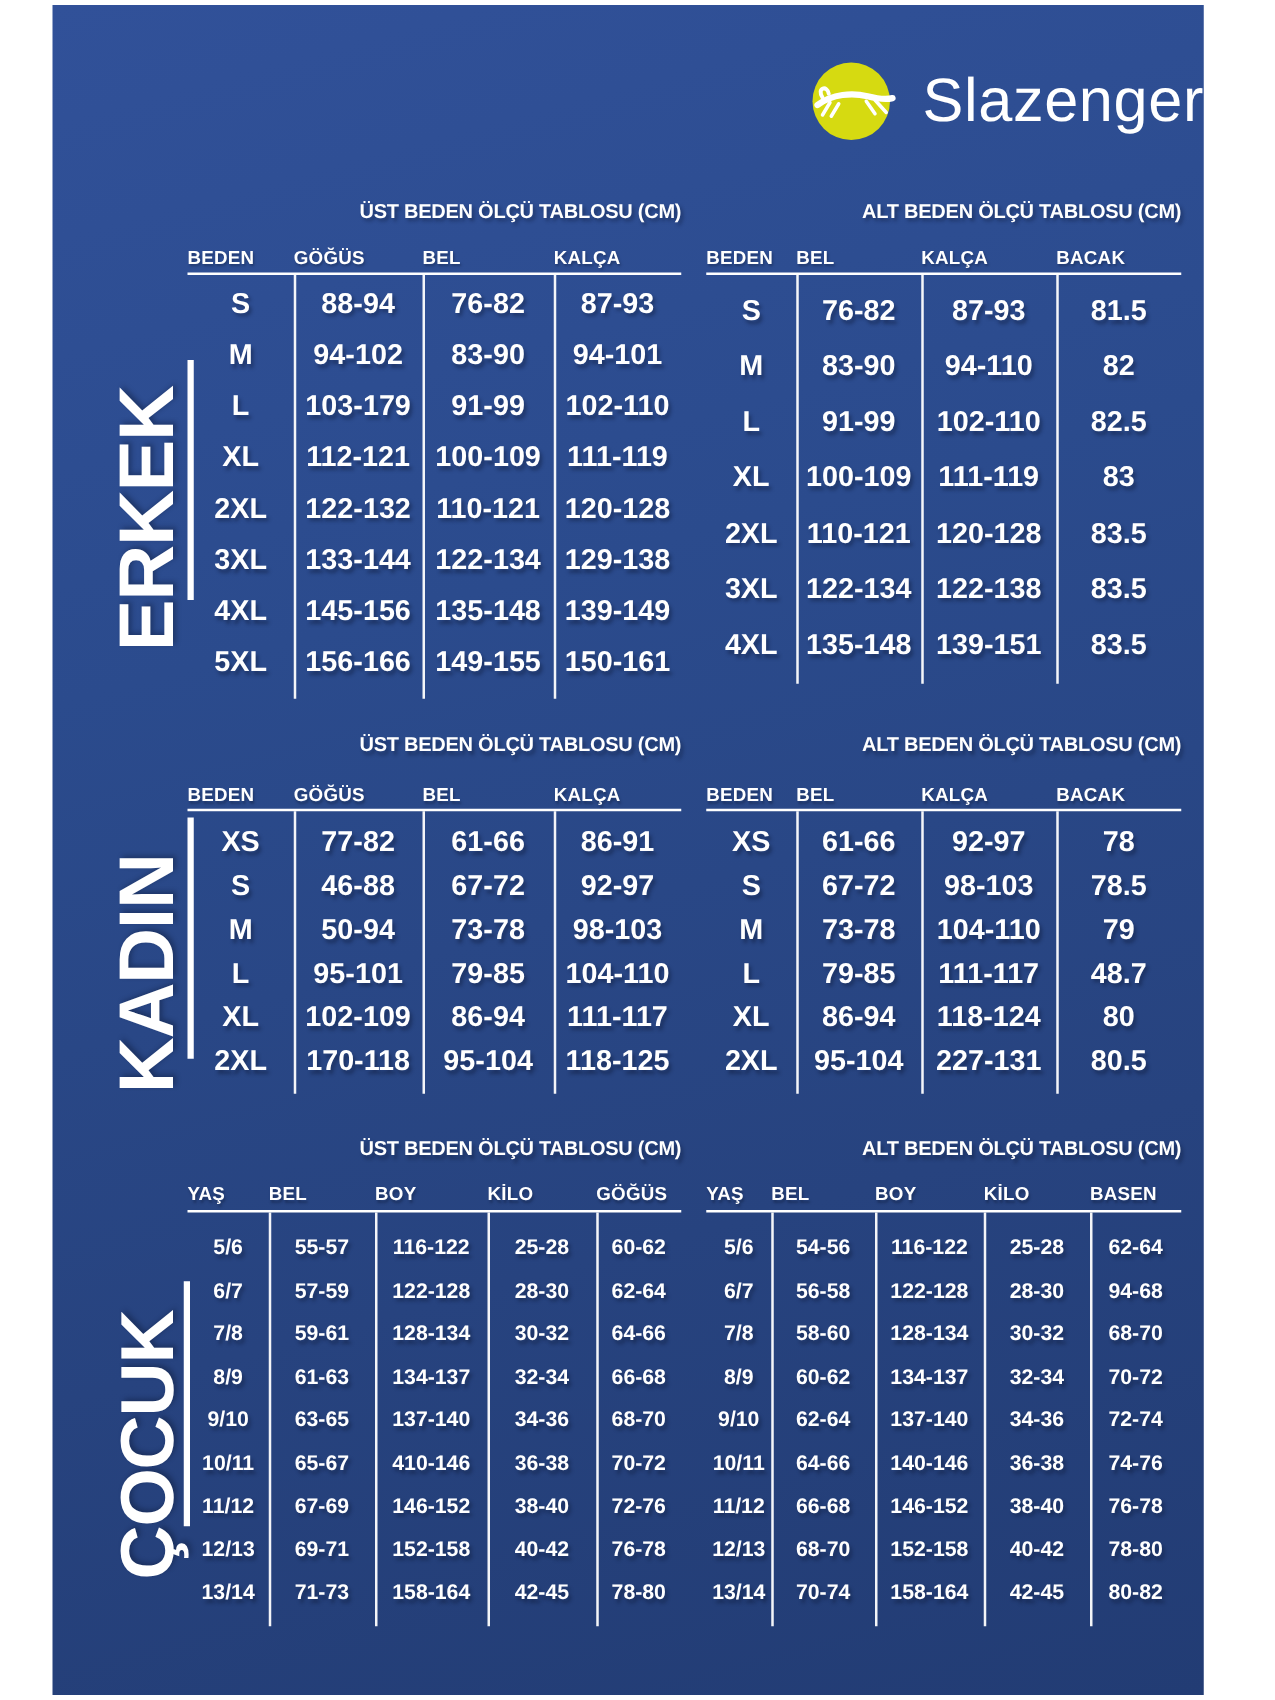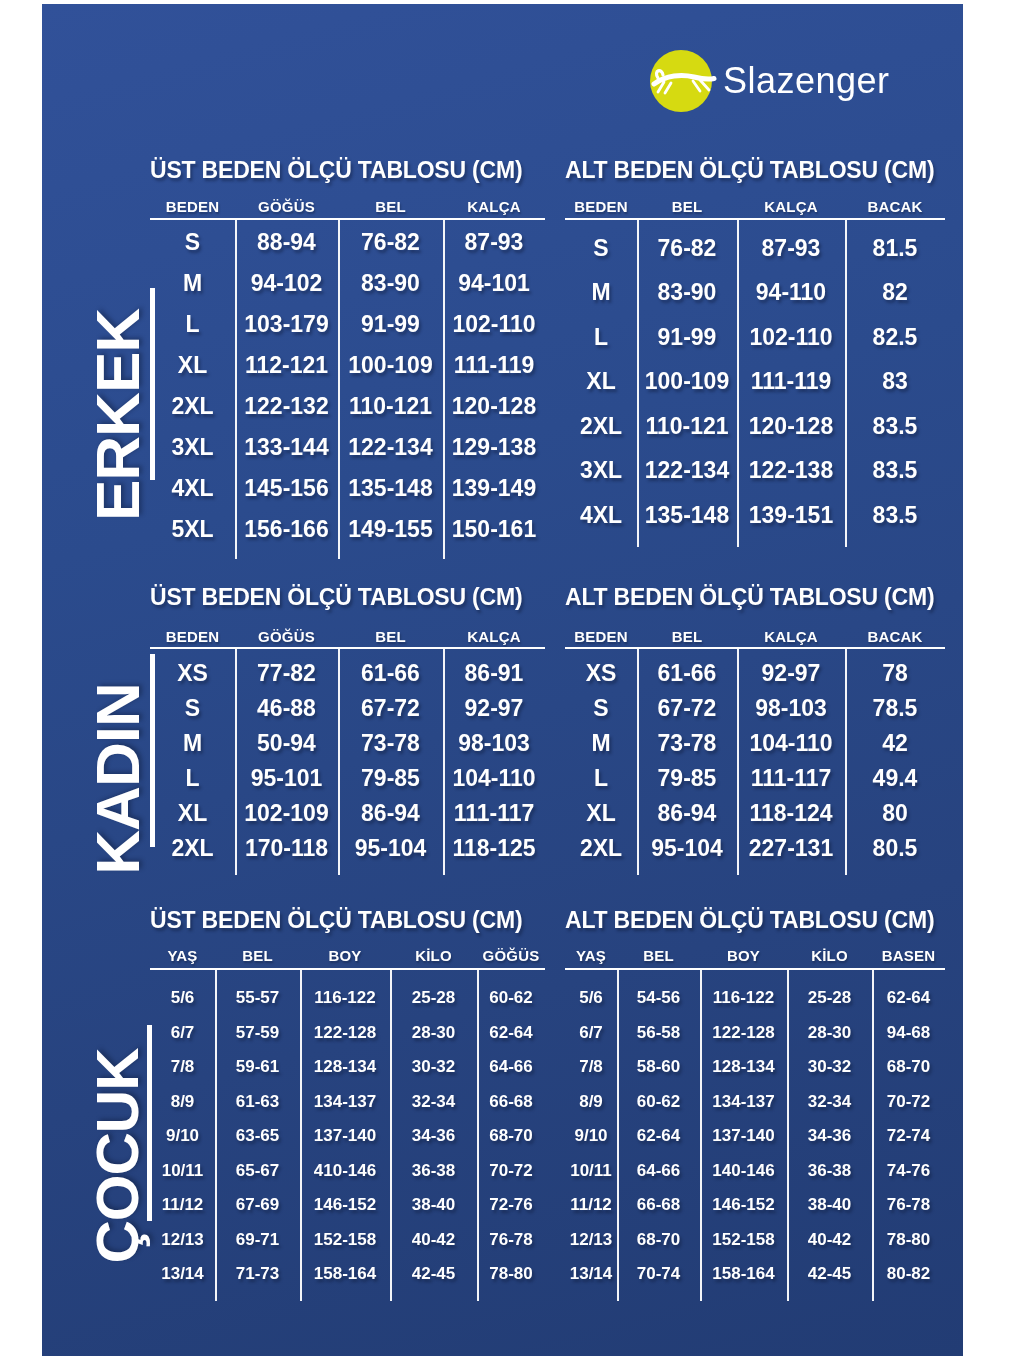--- a/index.html
+++ b/index.html
@@ -9,38 +9,38 @@
     font-family:"Liberation Sans", sans-serif;
   }
   #panel{
     position:absolute;left:42px;top:4px;width:921px;height:1352px;
     background:linear-gradient(165deg,#315199 0%,#2b4b8d 35%,#27437f 70%,#223c74 100%);
   }
   
   .logo{position:absolute;left:608px;top:44px;height:66px;display:flex;align-items:center}
   .logo-circle{position:relative;width:62px;height:62px;border-radius:50%;background:#d6da11;flex:0 0 auto}
   .logo-circle svg{position:absolute;left:-4px;top:18px;width:72px;height:27px;overflow:visible}
-  .brand{margin-left:11px;font-size:36px;font-weight:400;letter-spacing:.5px;color:#fff}
+  .brand{margin-left:26px;font-size:49px;font-weight:400;letter-spacing:.5px;color:#fff}
   
   .vlabel{
     position:absolute;font-weight:bold;text-align:center;white-space:nowrap;
     transform-origin:0 0;transform:rotate(-90deg);
     letter-spacing:-1px;text-shadow:2px 3px 4px rgba(8,16,40,.35);
   }
   .vbar{position:absolute;width:5px;background:#ffffff}
   
   .sizetable{position:absolute}
   .ttitle{
-    position:absolute;left:0;right:0;top:0;height:30px;line-height:30px;text-align:left;
-    font-weight:bold;font-size:23px;letter-spacing:-.2px;white-space:nowrap;
+    position:absolute;left:0;right:0;top:0;height:30px;line-height:30px;text-align:right;
+    font-weight:bold;font-size:16px;letter-spacing:-.2px;white-space:nowrap;
     text-shadow:2px 3px 3px rgba(8,16,40,.38);
   }
   .thead{position:absolute;left:0;display:grid}
   .thead .hc{
-    text-align:center;font-weight:bold;font-size:15px;letter-spacing:.2px;height:24px;line-height:24px;
+    text-align:left;font-weight:bold;font-size:15px;letter-spacing:.2px;height:24px;line-height:24px;
     text-shadow:1px 2px 2px rgba(8,16,40,.35);white-space:nowrap;
   }
   .trule{position:absolute;left:0;right:0;height:2px;background:#ffffff}
   .tbody{position:absolute;left:0;display:grid}
   .tbody .dc{
     display:flex;align-items:center;justify-content:center;font-weight:bold;white-space:nowrap;
     text-shadow:2px 3px 3px rgba(8,16,40,.38);
   }
   .sep{position:absolute;width:1.5px;background:rgba(255,255,255,.95)}
 </style>
@@ -207,25 +207,25 @@
         <div class="dc">61-66</div>
         <div class="dc">92-97</div>
         <div class="dc">78</div>
         <div class="dc">S</div>
         <div class="dc">67-72</div>
         <div class="dc">98-103</div>
         <div class="dc">78.5</div>
         <div class="dc">M</div>
         <div class="dc">73-78</div>
         <div class="dc">104-110</div>
-        <div class="dc">42</div>
+        <div class="dc">79</div>
         <div class="dc">L</div>
         <div class="dc">79-85</div>
         <div class="dc">111-117</div>
-        <div class="dc">49.4</div>
+        <div class="dc">48.7</div>
         <div class="dc">XL</div>
         <div class="dc">86-94</div>
         <div class="dc">118-124</div>
         <div class="dc">80</div>
         <div class="dc">2XL</div>
         <div class="dc">95-104</div>
         <div class="dc">227-131</div>
         <div class="dc">80.5</div>
       </div>
       <div class="sep" style="left: 72px; top: 67px; height: 225.5px;"></div>

